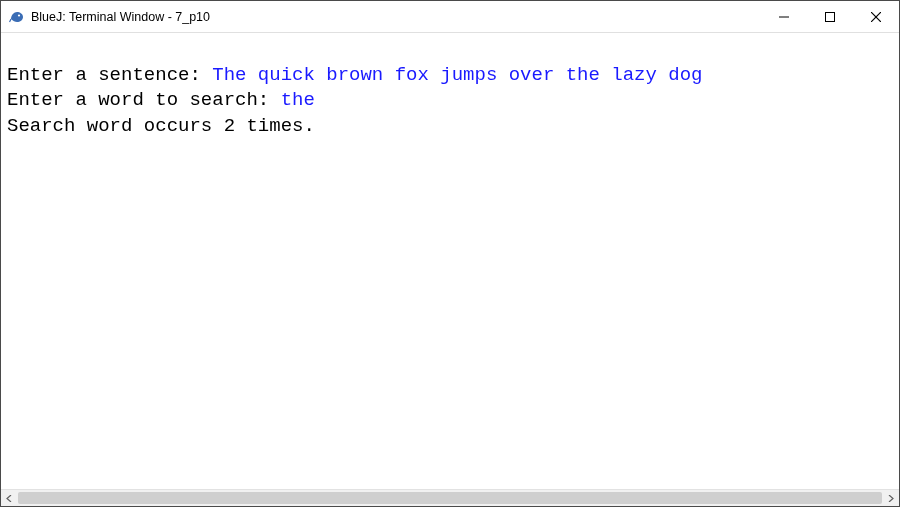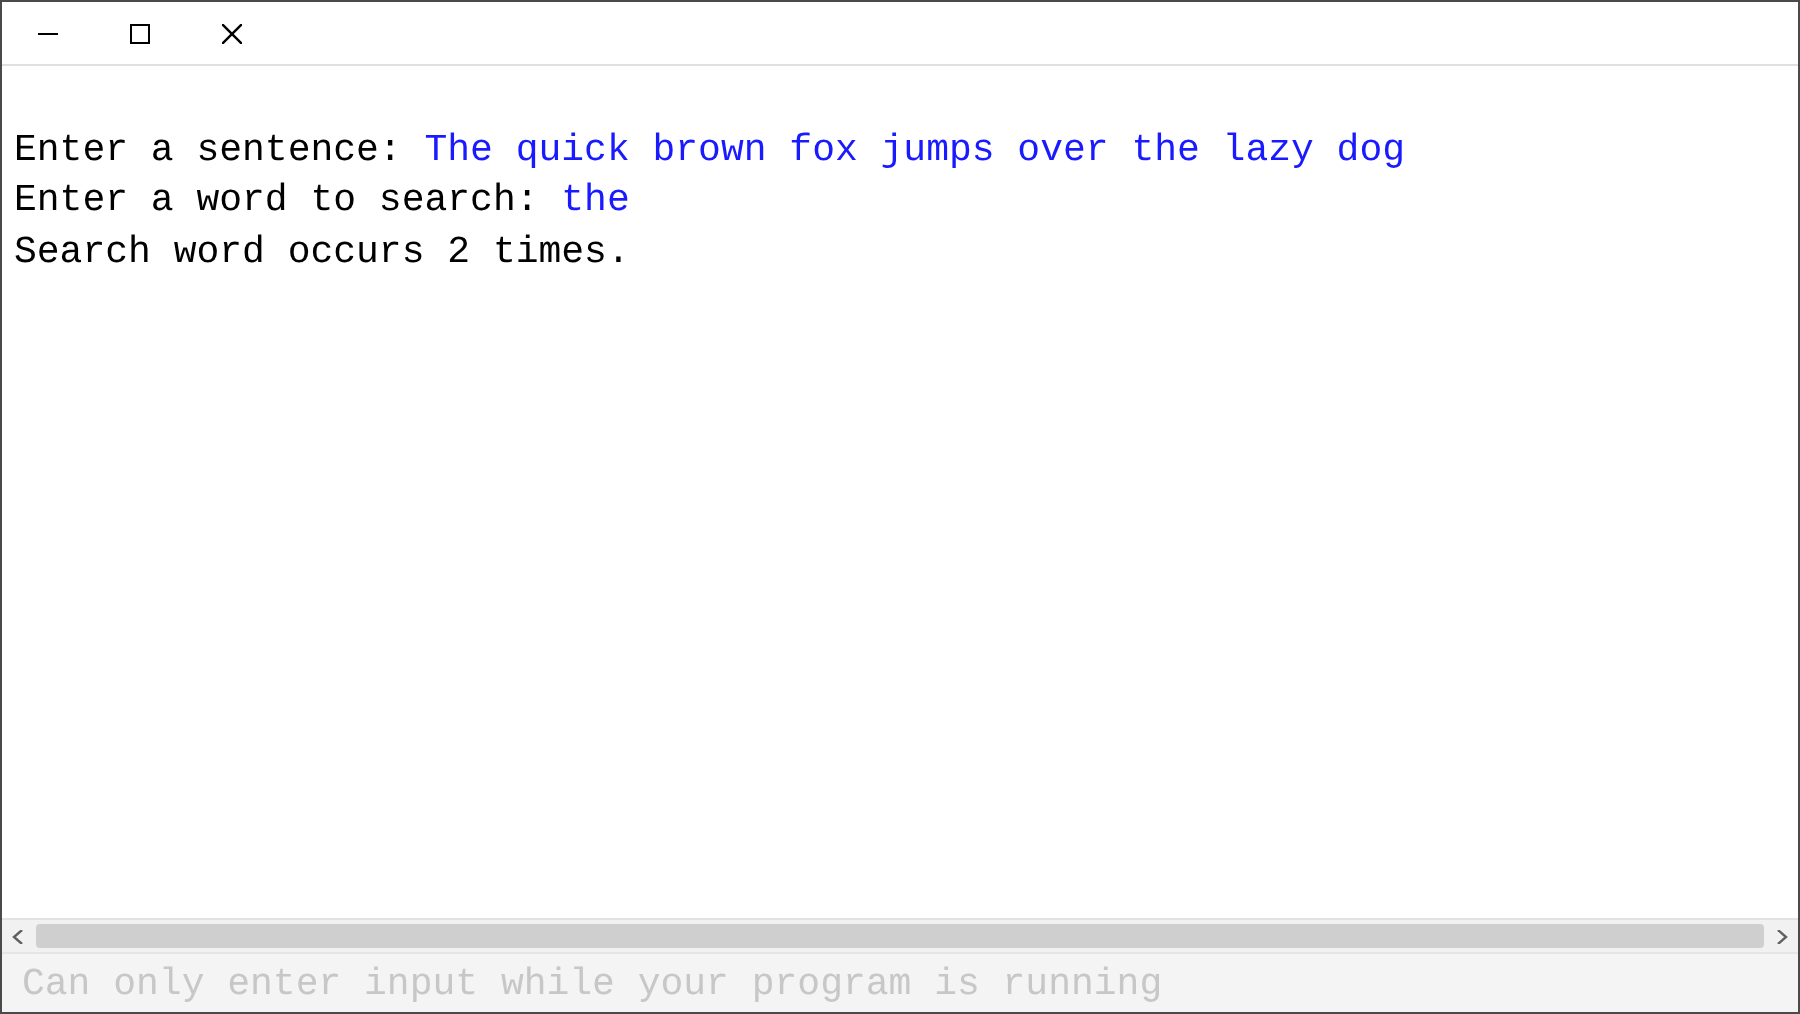--- a/index.html
+++ b/index.html
@@ -116,20 +116,30 @@
     color: #c7c7c7;
     white-space: pre;
   }
 </style>
 </head>
 <body>
 
 <div class="window">
 
   <div class="titlebar">
+    <div class="titlebar-left">
+      <span class="app-icon">
+        <svg width="16" height="16" viewBox="0 0 16 16">
+          <path d="M2 10 C2 6 5 3 8 3 C11 3 14 5 14 8 C14 11 11 13 8 13 C6 13 4 12 2 10 Z" fill="#3b6db5"></path>
+          <circle cx="10" cy="6.5" r="1.1" fill="#fff"></circle>
+          <path d="M2 10 L0.5 13" stroke="#3b6db5" stroke-width="1.2" fill="none"></path>
+        </svg>
+      </span>
+      <span class="title-text">BlueJ: Terminal Window - 7_p10</span>
+    </div>
     <div class="window-controls">
       <button class="wc-btn">
         <svg width="10" height="10" viewBox="0 0 10 10">
             <line x1="0" y1="5" x2="10" y2="5" stroke="#000" stroke-width="1"></line>
           </svg>
       </button>
       <button class="wc-btn">
         <svg width="10" height="10" viewBox="0 0 10 10">
             <rect x="0.5" y="0.5" width="9" height="9" fill="none" stroke="#000" stroke-width="1"></rect>
           </svg>
@@ -159,17 +169,14 @@
     <div class="sb-track">
       <div class="sb-thumb"></div>
     </div>
     <div class="sb-arrow">
       <svg width="7" height="7" viewBox="0 0 7 7">
           <path d="M2 0 L6 3.5 L2 7" fill="none" stroke="#606060" stroke-width="1.2"></path>
         </svg>
     </div>
   </div>
 
-  <div class="input-bar">
-    <span class="input-bar-text">Can only enter input while your program is running</span>
-  </div>
 
 </div>
 
 </body></html>

